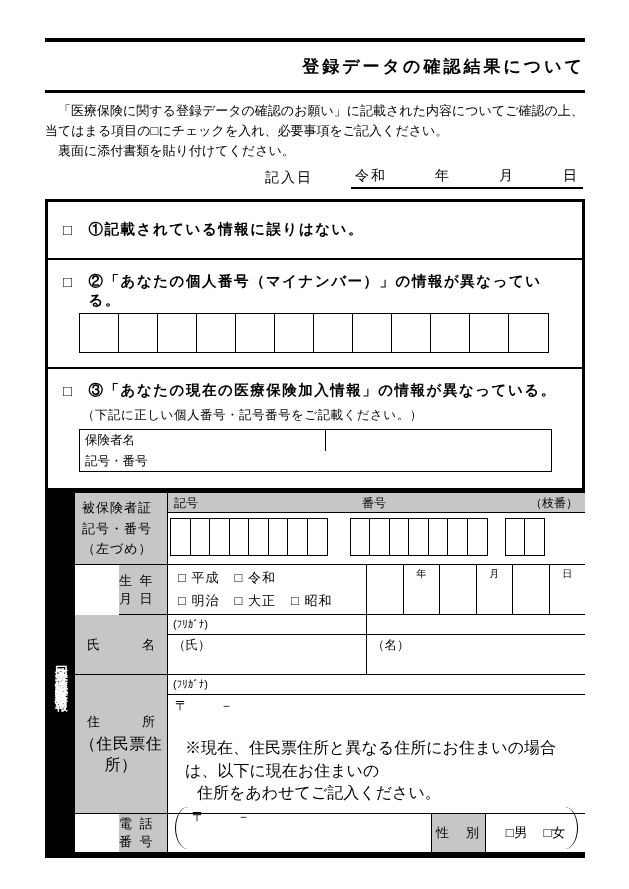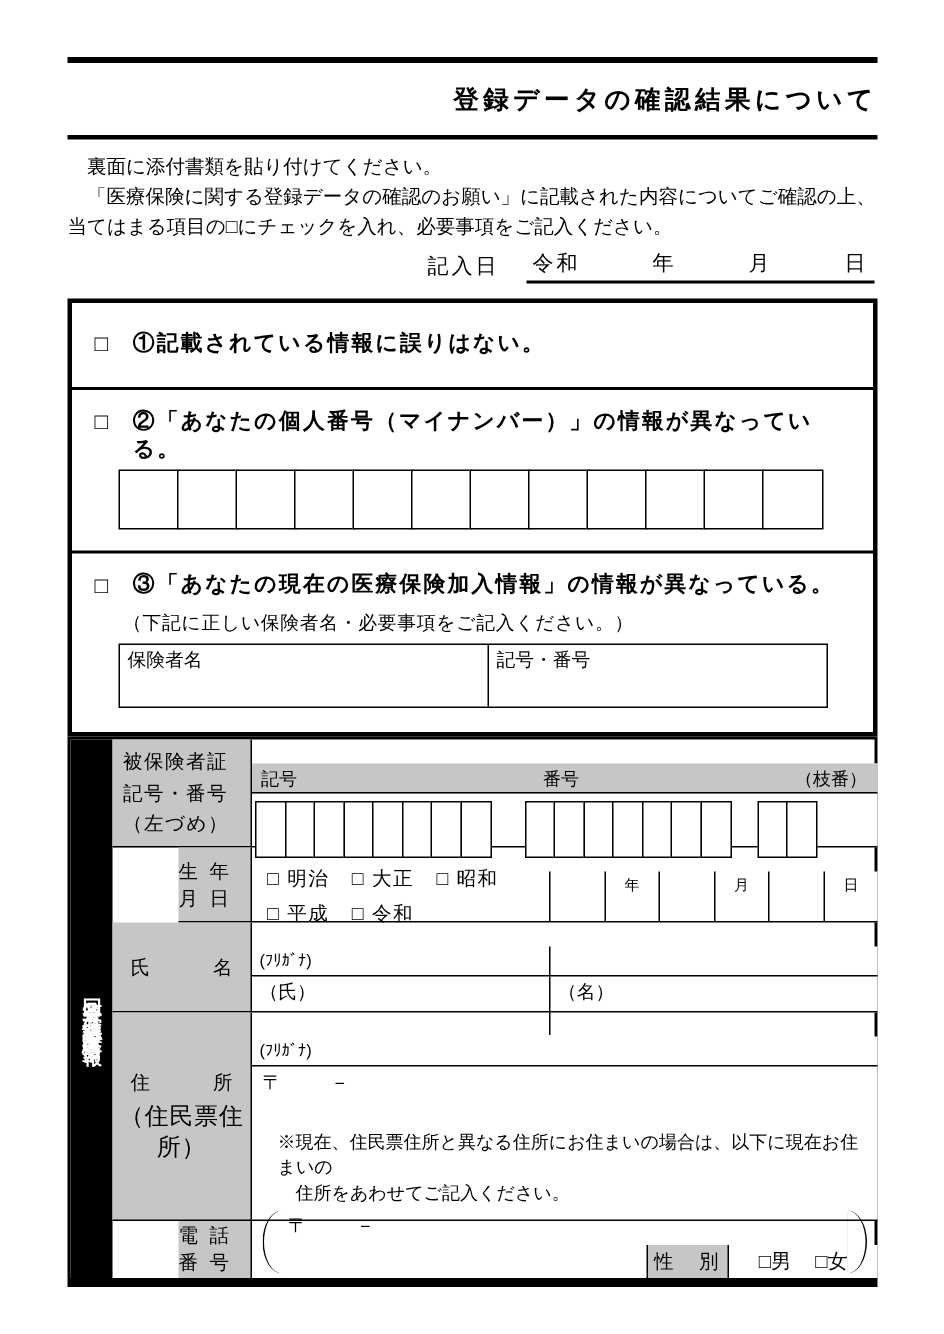--- a/index.html
+++ b/index.html
@@ -8,50 +8,50 @@
   .sheet { position: relative; width: 629px; height: 889px; background: #fff; padding: 38px 44px 0 45px; overflow: hidden; }
 
   .rule { background: #000; height: 4px; }
   .rule.thin { height: 3px; }
 
   .title { font-size: 17px; font-weight: bold; text-align: right; letter-spacing: 3px; padding: 13px 0 12px 0; }
 
   .intro { font-family: "Liberation Serif", serif; font-size: 13px; line-height: 1.55; margin-top: 8px; }
   .intro p { text-indent: 1em; }
 
-  .dateline { display: flex; justify-content: flex-end; align-items: flex-end; gap: 18px; margin: 6px 2px 10px 0; font-size: 14px; }
+  .dateline { display: flex; justify-content: flex-end; align-items: flex-end; gap: 38px; margin: 6px 2px 10px 0; font-size: 14px; }
   .dateline .dlabel { letter-spacing: 2px; padding-bottom: 2px; }
   .dateline .dvalue { border-bottom: 2px solid #000; padding: 0 4px 2px 4px; min-width: 188px; letter-spacing: 2px; text-align: right; }
 
   
   .optbox { border: 3px solid #000; }
   .optsec { padding: 12px 15px 12px 15px; }
   .optsec + .optsec { border-top: 2px solid #000; }
   .optitem { display: flex; gap: 15px; font-size: 14.5px; font-weight: bold; letter-spacing: 1.5px; line-height: 1.3; }
   .optitem .cb { font-weight: normal; font-size: 15px; }
   .optsec.tall { padding: 18px 15px; }
   .optnote { font-family: "Liberation Serif", serif; font-size: 12.5px; margin: 7px 0 5px 19px; letter-spacing: 0.5px; }
 
   .digit-grid { display: flex; margin: 3px 15px 2px 16px; }
   .digit-grid .cellbox { width: 40.5px; height: 40px; border: 1.5px solid #000; margin-left: -1.5px; background: #fff; }
   .digit-grid .cellbox:first-child { margin-left: 0; }
 
-  .insurer-table { display: flex; border: 1.5px solid #000; margin: 2px 15px 4px 16px; height: 43px; font-size: 12.5px; }
+  .insurer-table { display: flex; border: 1.5px solid #000; margin: 2px 15px 4px 16px; height: 43px; font-size: 12.5px; flex-direction: column; }
   .insurer-table .icell { padding: 2px 5px; }
   .insurer-table .icell.left { width: 246px; border-right: 1px solid #000; }
   .insurer-table .icell.right { flex: 1; }
 
   .branch-note { font-family: "Liberation Serif", serif; font-size: 12.5px; text-align: right; margin: 7px 0 5px 0; }
 
   
   .resp { display: grid; grid-template-columns: 28px 93px 417px; grid-template-rows: 72px 50px 60px 139px 38px; border: 2px solid #000; border-bottom: 6px solid #000; width: 540px; }
   .side { grid-column: 1; grid-row: 1 / 6; background: #000; color: #fff; writing-mode: vertical-rl; display: flex; align-items: center; justify-content: center; font-size: 13px; font-weight: bold; letter-spacing: 3px; }
   .lab { grid-column: 2; background: #c6c6c6; border-right: 1px solid #000; border-bottom: 1px solid #000; font-size: 13px; }
   .lab.last { border-bottom: none; }
-  .cnt { grid-column: 3; border-bottom: 1px solid #000; background: #fff; margin-top: 16px; }
+  .cnt { grid-column: 3; border-bottom: 1px solid #000; background: #fff; }
   .cnt.last { border-bottom: none; }
 
   .lab-card { display: flex; align-items: center; padding-left: 7px; white-space: pre-line; line-height: 1.55; letter-spacing: 1px; }
   .lab-center { display: flex; align-items: center; justify-content: center; letter-spacing: 2px; margin-left: 44px; }
   .lab-split { display: flex; align-items: center; justify-content: space-between; padding: 0 12px; }
   .lab-addr { display: flex; flex-direction: column; justify-content: center; gap: 3px; }
   .lab-addr .l1 { display: flex; justify-content: space-between; padding: 0 12px; }
   .lab-addr .l2 { font-size: 16px; text-align: center; letter-spacing: 0.5px; }
 
   
@@ -77,21 +77,21 @@
   .furi-strip .fleft { width: 199px; border-right: 1px solid #000; padding: 3px 0 0 5px; }
   .furi-strip .fleft.full { width: 100%; border-right: none; }
   .names { display: flex; height: 39px; font-family: "Liberation Serif", serif; font-size: 12.5px; }
   .names .ncell { padding: 2px 5px; }
   .names .ncell.left { width: 199px; border-right: 1px solid #000; }
   .names .ncell.right { flex: 1; }
 
   
   .addr-main { position: relative; height: 118px; font-family: "Liberation Serif", serif; padding: 2px 7px 0 7px; }
   .postal { font-size: 13px; letter-spacing: 2px; }
-  .addr-note { font-size: 12px; margin: 22px 0 0 10px; line-height: 1.4; }
+  .addr-note { font-size: 16px; margin: 22px 0 0 10px; line-height: 1.4; }
   .addr-note .nl2 { display: block; margin-left: 12px; }
   .bracket-area { display: flex; align-items: stretch; height: 42px; margin-top: 3px; }
   .paren { width: 13px; }
   .paren.l { border-left: 1.5px solid #000; border-radius: 13px 0 0 13px / 21px 0 0 21px; }
   .paren.r { border-right: 1.5px solid #000; border-radius: 0 13px 13px 0 / 0 21px 21px 0; }
   .bracket-inner { flex: 1; font-size: 13px; letter-spacing: 2px; padding: 1px 4px; }
 
   
   .phonerow { display: flex; height: 100%; }
   .phone-area { width: 264px; border-right: 1px solid #000; }
@@ -101,22 +101,22 @@
 </head>
 <body>
 
 <div class="sheet">
 
   <div class="rule"></div>
   <div class="title">登録データの確認結果について</div>
   <div class="rule thin"></div>
 
   <div class="intro">
+    <p>「医療保険に関する登録データの確認のお願い」に記載された内容についてご確認の上、当てはまる項目の□にチェックを入れ、必要事項をご記入ください。</p>
     <p>裏面に添付書類を貼り付けてください。</p>
-    <p>「医療保険に関する登録データの確認のお願い」に記載された内容についてご確認の上、当てはまる項目の□にチェックを入れ、必要事項をご記入ください。</p>
   </div>
 
   <div class="dateline">
     <span class="dlabel">記入日</span>
     <span class="dvalue">令和　　　年　　　月　　　日</span>
   </div>
 
   <div class="optbox">
 
     <div class="optsec tall">
@@ -145,21 +145,21 @@
           <span class="cellbox"></span>
           <span class="cellbox"></span>
         </div>
     </div>
 
     <div class="optsec">
       <div class="optitem">
         <span class="cb">□</span>
         <span>③「あなたの現在の医療保険加入情報」の情報が異なっている。</span>
       </div>
-      <div class="optnote">（下記に正しい保険者名・必要事項をご記入ください。）</div>
+      <div class="optnote">（下記に正しい個人番号・記号番号をご記載ください。）</div>
       <div class="insurer-table">
         <div class="icell left">保険者名</div>
         <div class="icell right">記号・番号</div>
       </div>
     </div>
 
   </div>
 
 
   <div class="resp">
@@ -202,27 +202,27 @@
             <span class="cellb"></span>
           </div>
       </div>
     </div>
 
     <div class="lab lab-center">生 年 月 日</div>
     <div class="cnt">
       <div class="birthrow">
         <div class="era-cell">
           <div class="era-line">
+              <span>□ 平成</span>
+              <span>□ 令和</span>
+            </div>
+          <div class="era-line">
               <span>□ 明治</span>
               <span>□ 大正</span>
               <span>□ 昭和</span>
-            </div>
-          <div class="era-line">
-              <span>□ 平成</span>
-              <span>□ 令和</span>
             </div>
         </div>
         <div class="date-cells">
           <div class="dcell"></div>
           <div class="dcell"><span>年</span></div>
           <div class="dcell"></div>
           <div class="dcell"><span>月</span></div>
           <div class="dcell"></div>
           <div class="dcell"><span>日</span></div>
         </div>

